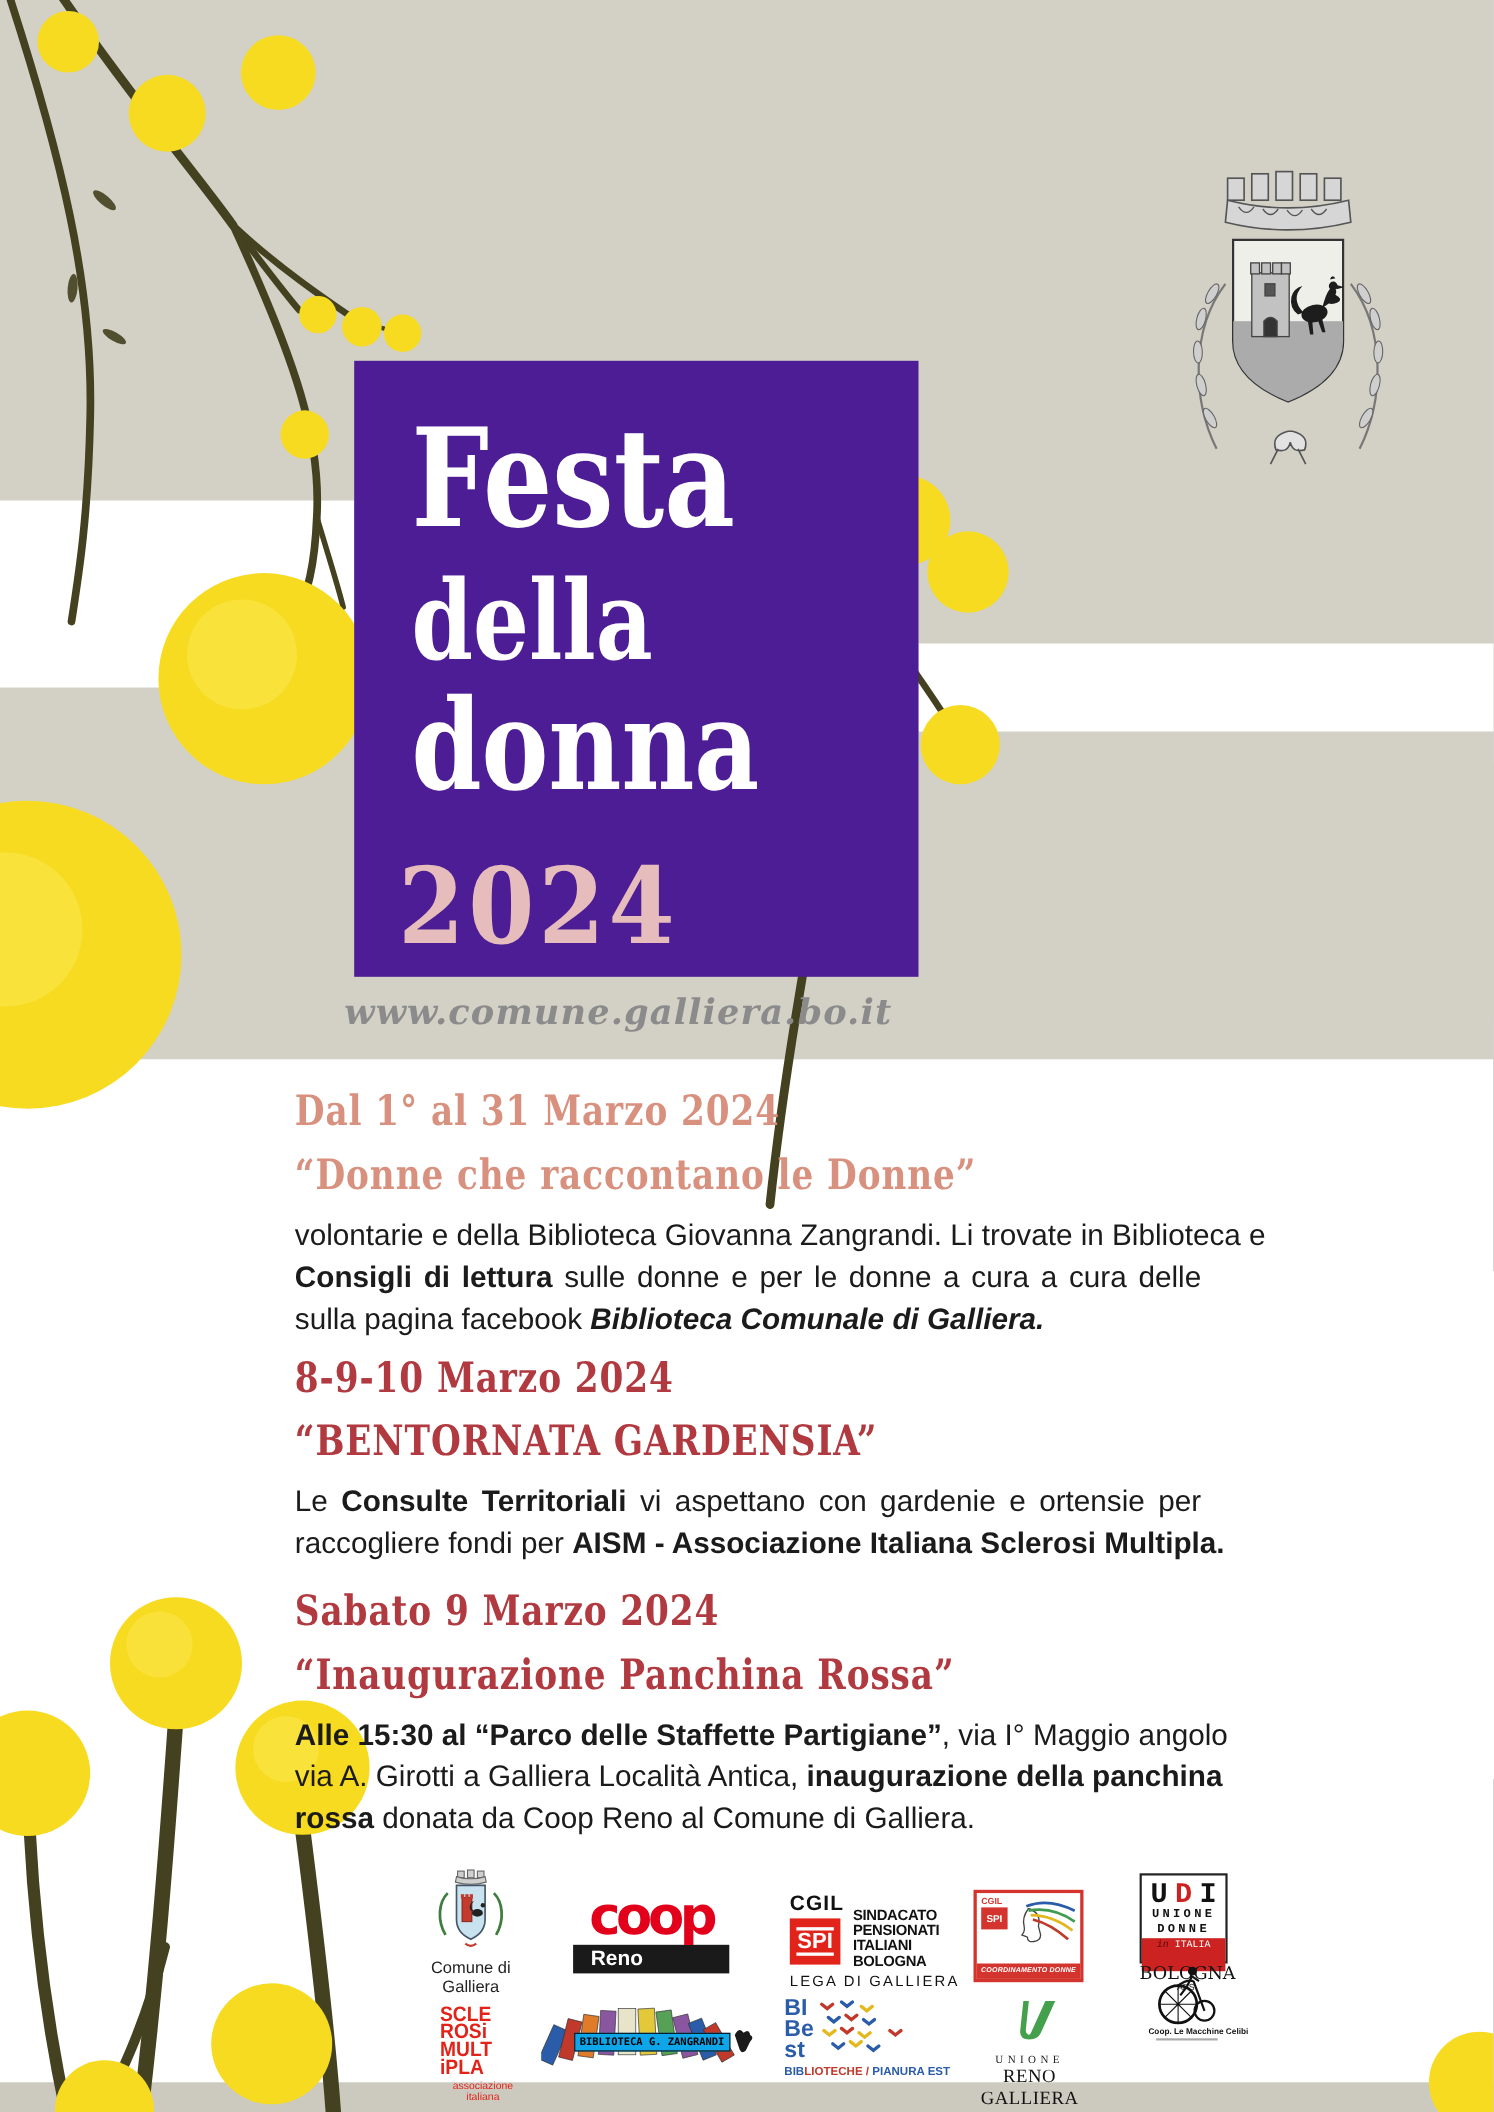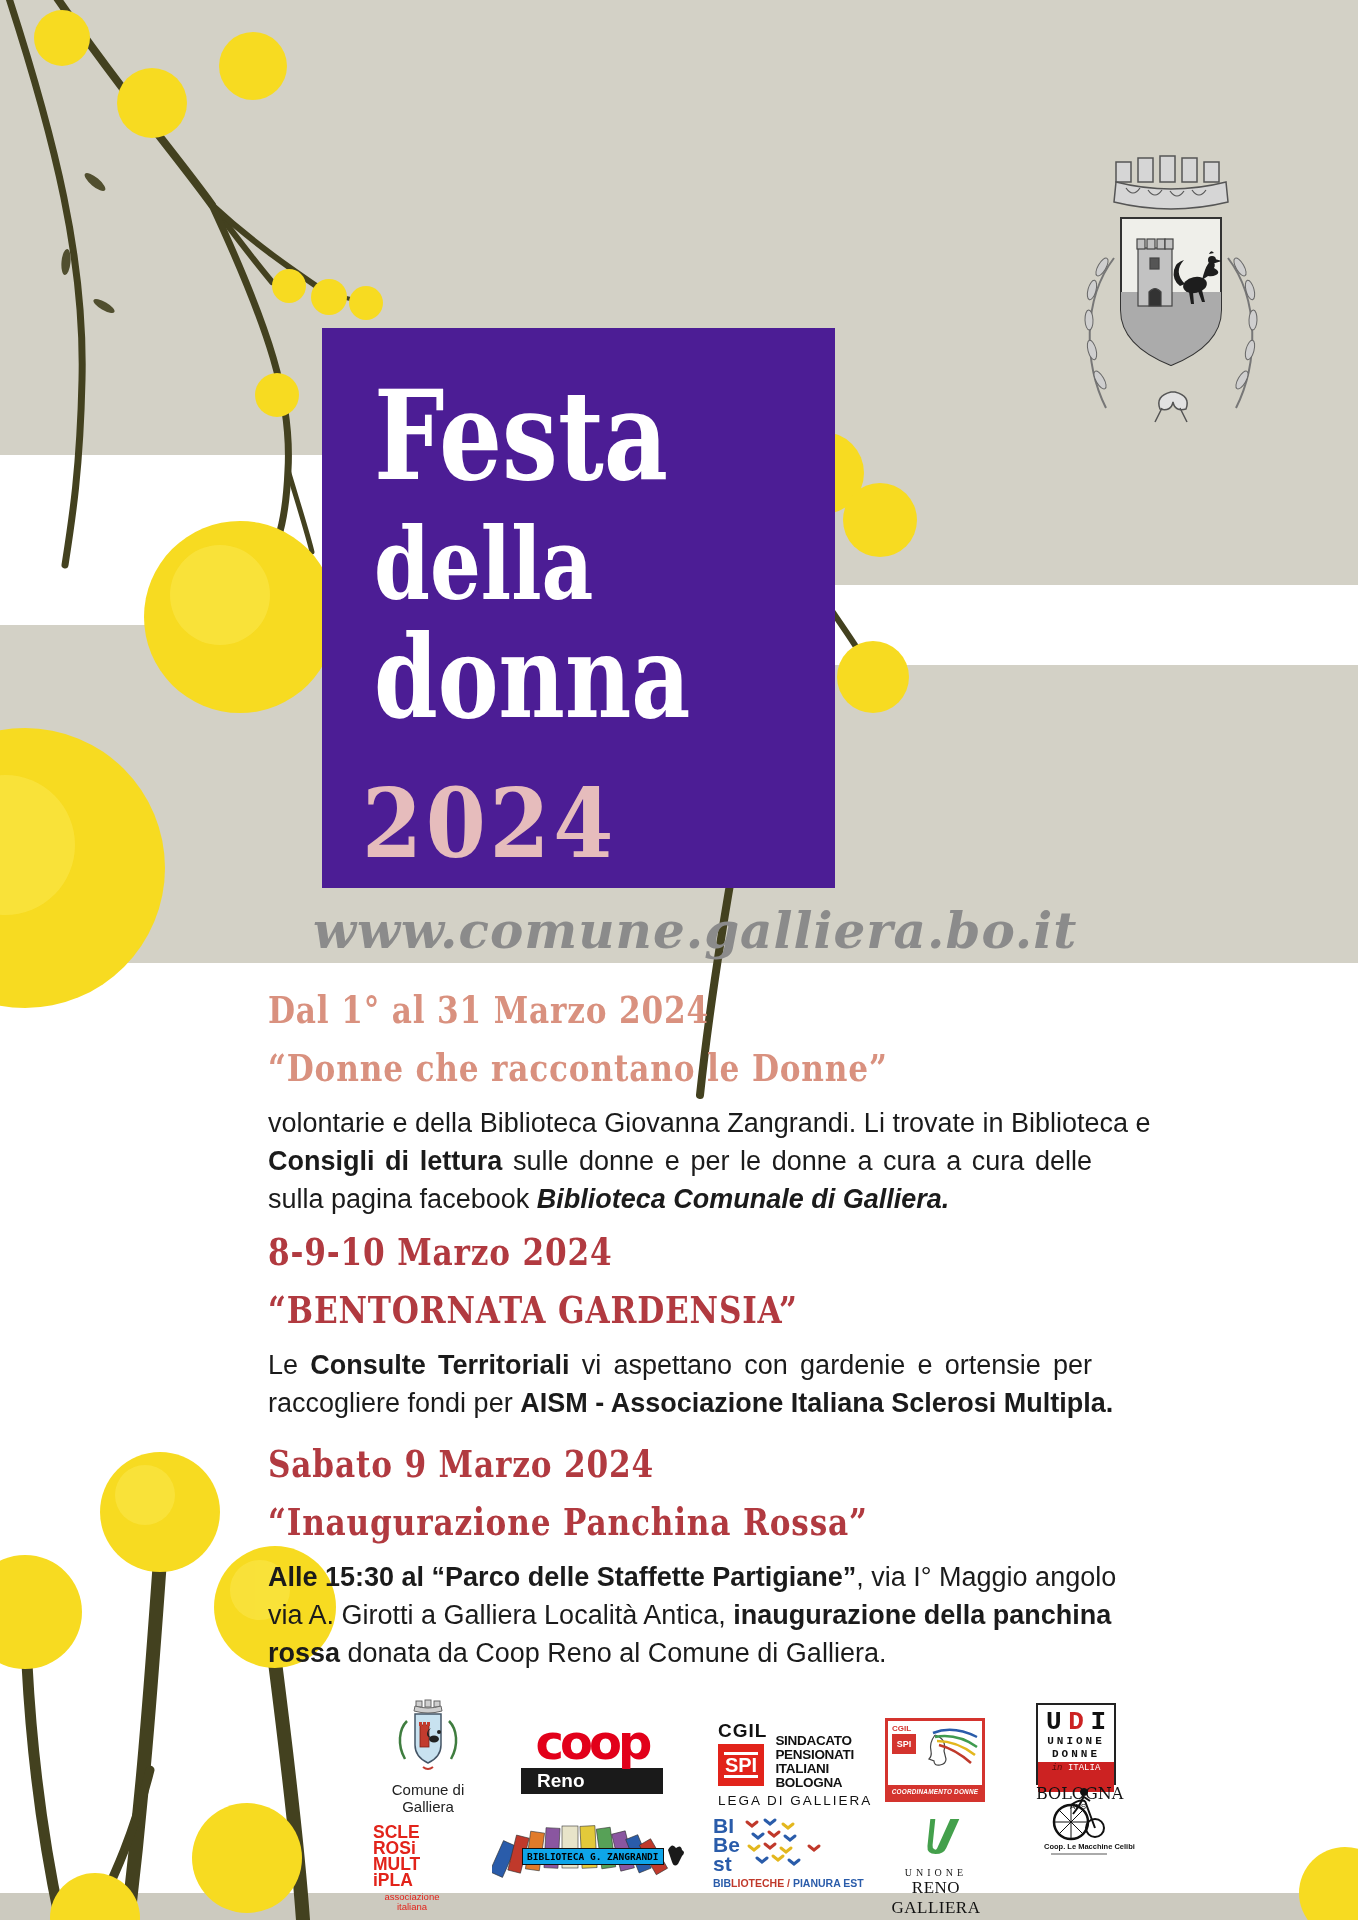--- a/index.html
+++ b/index.html
@@ -11,21 +11,21 @@
   .band-left{left:0;top:455px;width:322px;height:170px;}
   .band-right{left:835px;top:585px;width:523px;height:80px;}
   .bottom-strip{left:0;top:1893px;width:1358px;height:27px;background:#CCCABF;}
   
   .square{left:322px;top:328px;width:513px;height:560px;background:#4c1d95;z-index:3;}
   .ttl{color:#fff;font-family:"DejaVu Serif",serif;font-weight:bold;transform:scaleX(.8);transform-origin:0 0;line-height:1;white-space:nowrap;}
   .t-festa{position:absolute;left:52px;top:46px;font-size:124px;}
   .t-della{position:absolute;left:52px;top:186px;font-size:100px;}
   .t-donna{position:absolute;left:52px;top:292px;font-size:114px;}
   .t-year{position:absolute;left:40px;top:448px;font-size:96px;color:#E6BCBC;transform:scaleX(.9);letter-spacing:4px;}
-  .website{left:313px;top:901px;font-family:"DejaVu Serif",serif;font-weight:bold;font-style:italic;font-size:50px;color:#8B8B8B;letter-spacing:1px;z-index:4;}
+  .website{left:313px;top:901px;font-family:"DejaVu Serif",serif;font-weight:bold;font-style:italic;font-size:32px;color:#8B8B8B;letter-spacing:1px;z-index:4;}
   
   .section{left:268px;width:824px;z-index:4;}
   .ev-date,.ev-title{font-family:"DejaVu Serif",serif;font-weight:bold;font-size:38px;line-height:44px;transform:scaleX(.82);transform-origin:0 50%;white-space:nowrap;letter-spacing:1px;}
   .salmon{color:#D9917F;}
   .brick{color:#B13A40;}
   .ev-title{margin-top:14px;}
   .ev-body{margin-top:14px;font-size:27px;line-height:38px;color:#1b1b1b;}
   .line{white-space:nowrap;text-align:justify;text-align-last:justify;}
   .line.last{text-align-last:left;}
   .b{font-weight:bold;}
@@ -303,21 +303,21 @@
           <span>I</span>
       </div>
       <div class="udi-row">UNIONE</div>
       <div class="udi-row">DONNE</div>
       <div class="udi-band"><span class="init">in</span> <span>ITALIA</span></div>
     </div>
     <div class="udi-city">BOLOGNA</div>
     <div class="udi-aps">APS</div>
   </div>
 
-  <div class="abs lg" style="left:373px;top:1824px;width:78px">
+  <div class="abs lg" style="left:400px;top:1824px;width:78px">
     <div class="aism">
       <div>SCLE</div>
       <div>ROSi</div>
       <div>MULT</div>
       <div>iPLA</div>
     </div>
     <div class="aism-sub">
       <div>associazione</div>
       <div>italiana</div>
     </div>

